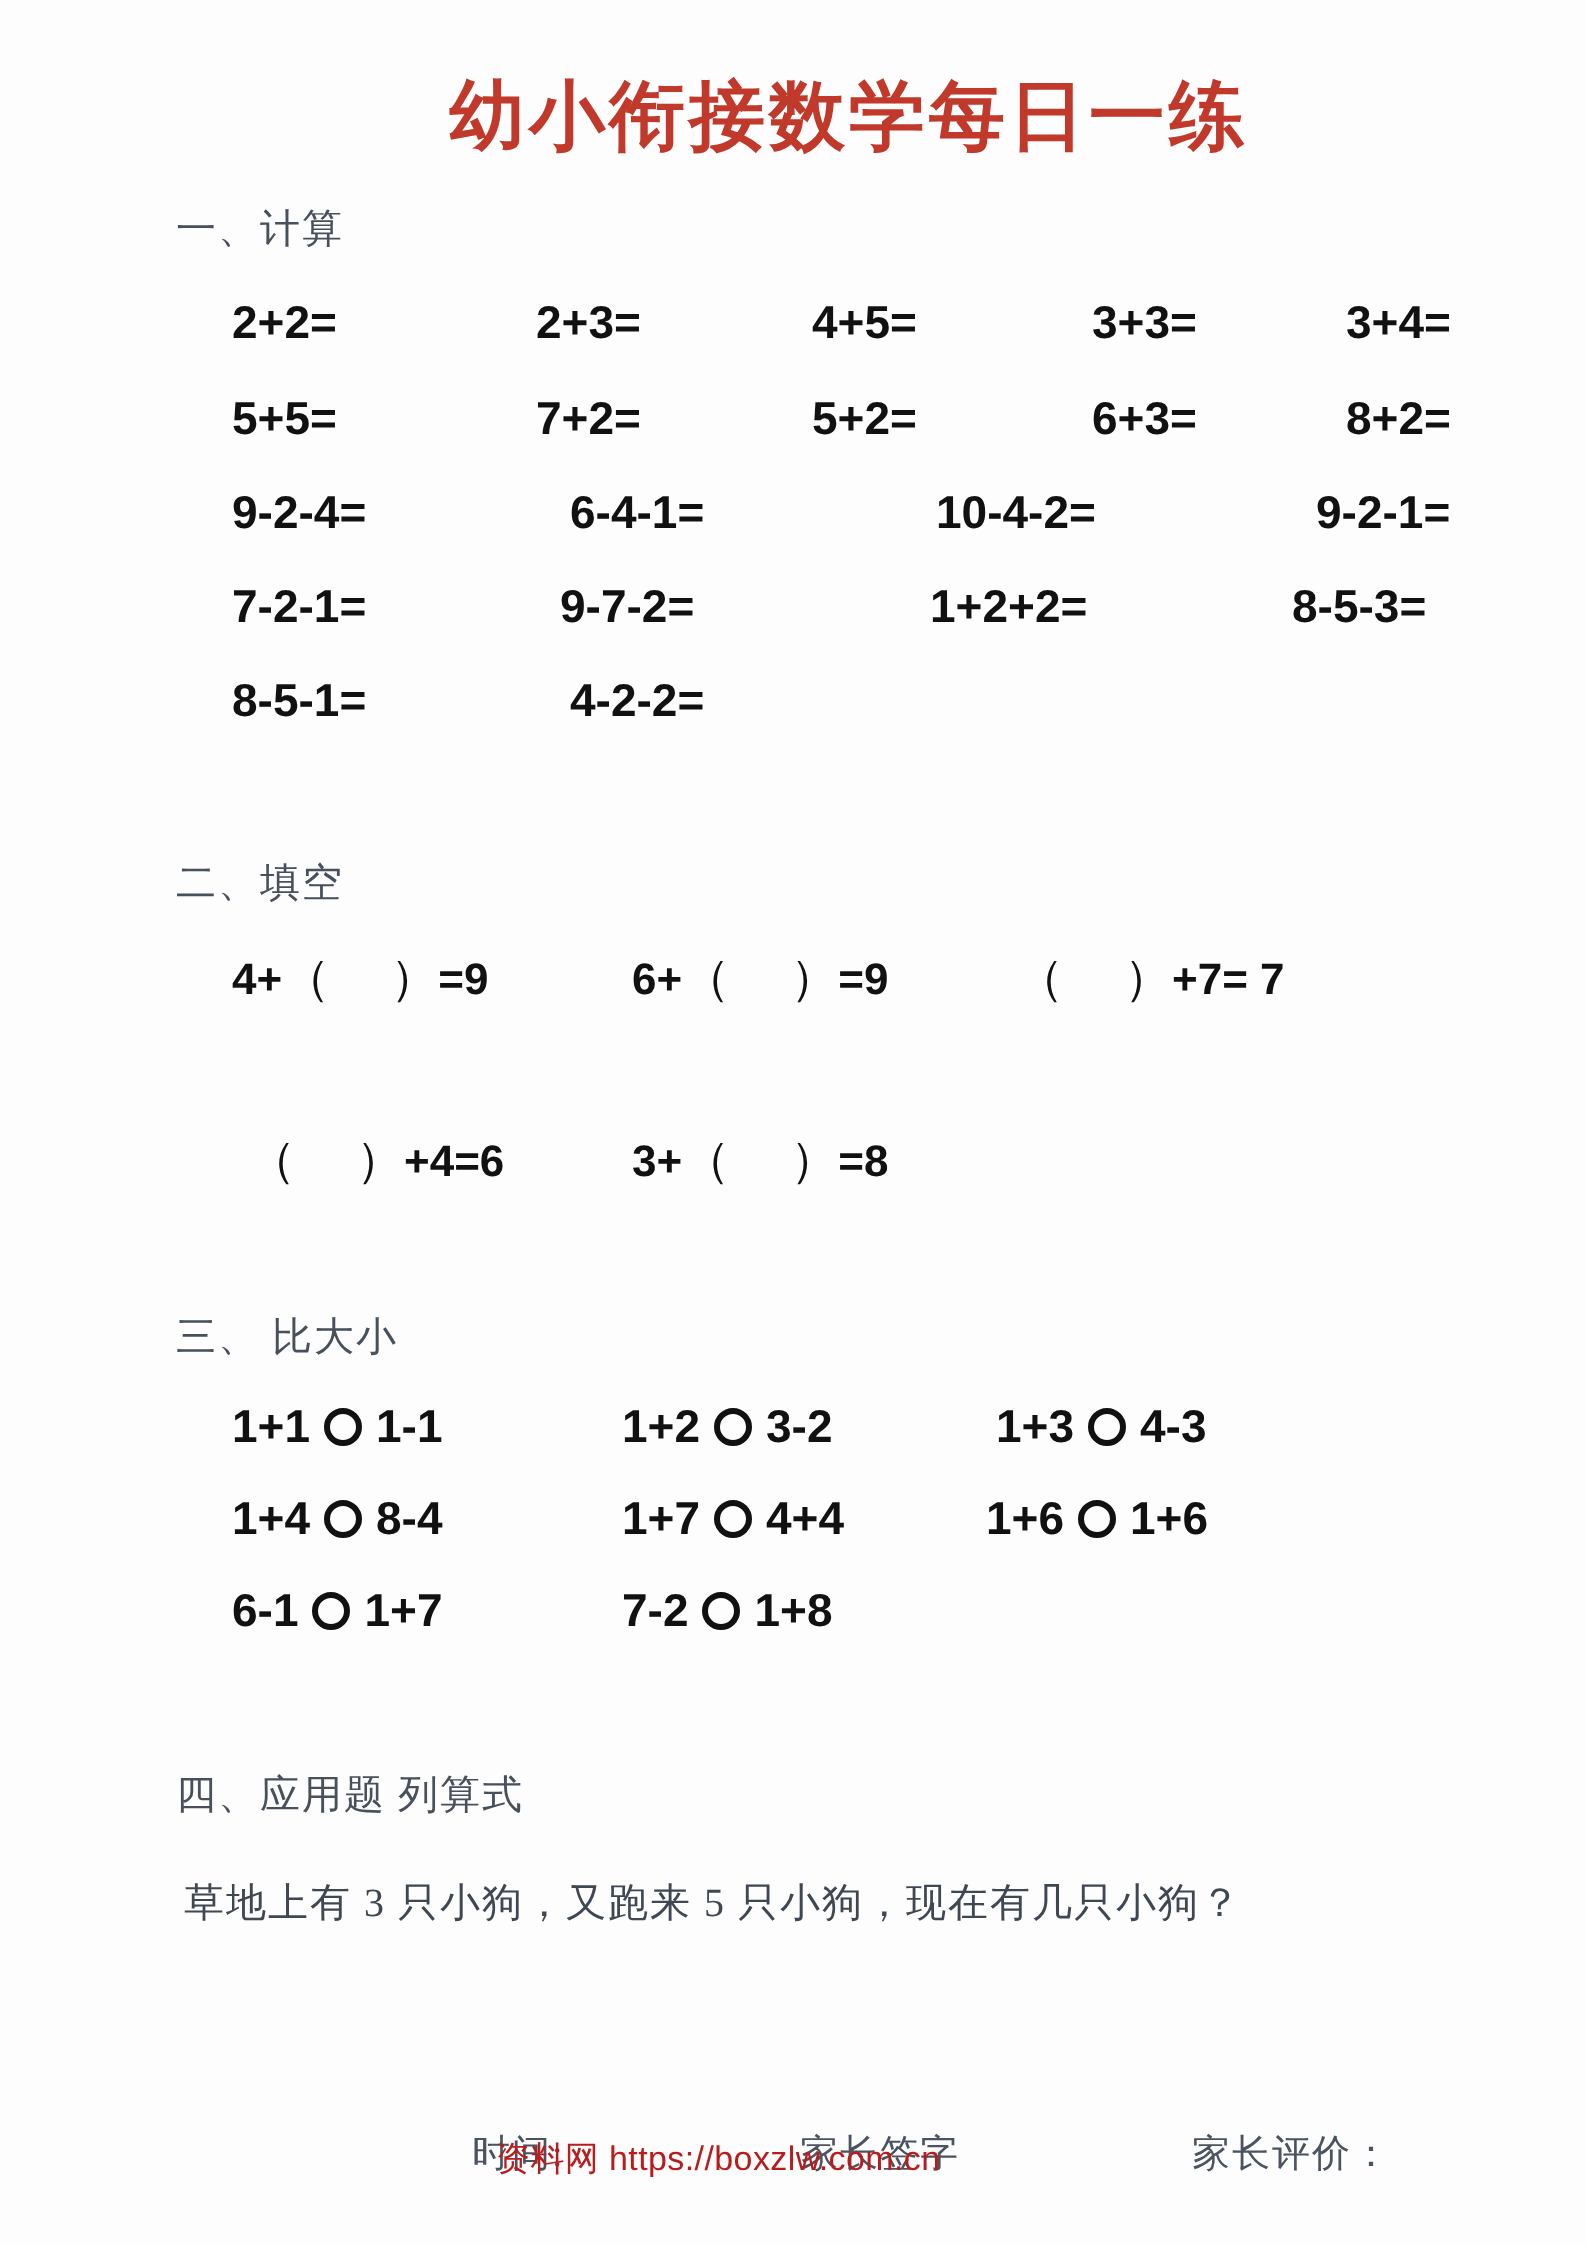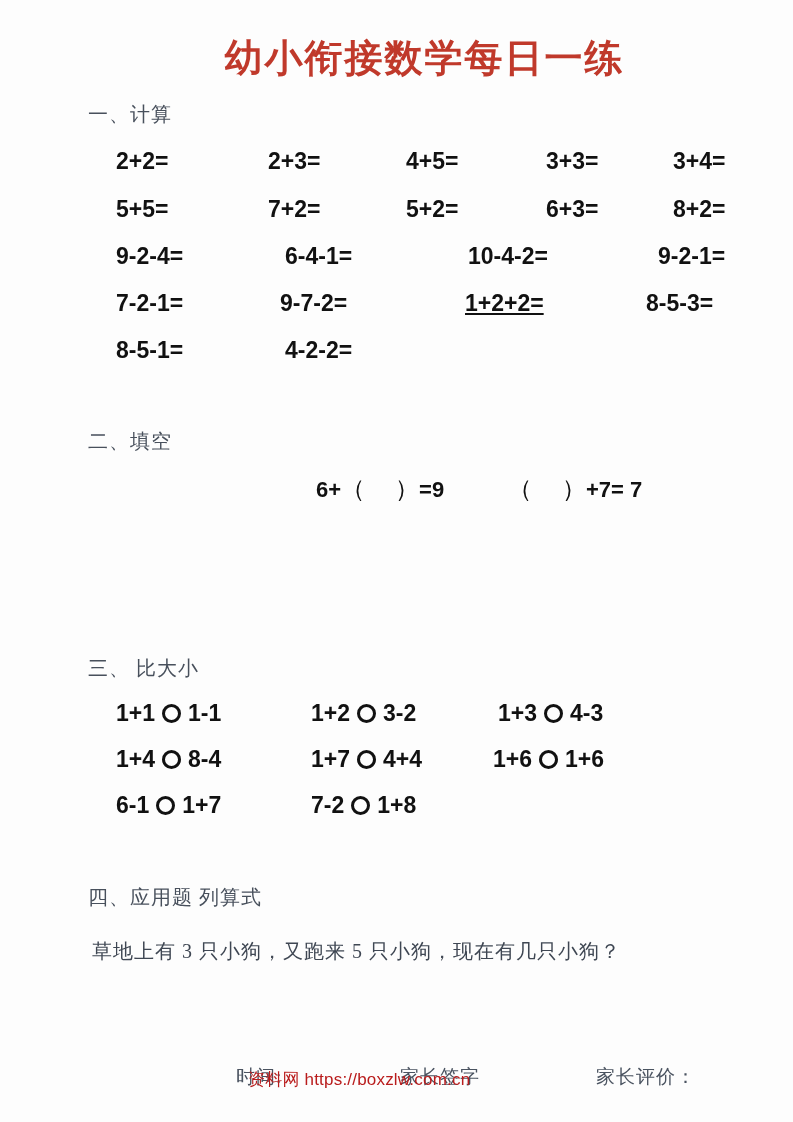--- a/index.html
+++ b/index.html
@@ -148,37 +148,42 @@
   <div class="row" style="top:243px;">
     <span class="cell" style="left:88px;">9-2-4=</span>
     <span class="cell" style="left:257px;">6-4-1=</span>
     <span class="cell" style="left:440px;">10-4-2=</span>
     <span class="cell" style="left:630px;">9-2-1=</span>
   </div>
 
   <div class="row" style="top:290px;">
     <span class="cell" style="left:88px;">7-2-1=</span>
     <span class="cell" style="left:252px;">9-7-2=</span>
-    <span class="cell" style="left:437px;text-decoration:underline;">1+2+2=</span>
+    <span class="cell" style="left:437px;">1+2+2=</span>
     <span class="cell" style="left:618px;">8-5-3=</span>
   </div>
 
   <div class="row" style="top:337px;">
     <span class="cell" style="left:88px;">8-5-1=</span>
     <span class="cell" style="left:257px;">4-2-2=</span>
   </div>
 
   <div class="section-heading" style="top:428px;">二、填空</div>
 
   <div class="row" style="top:473px;">
+    <span class="cell serif-paren" style="left:88px;"><span>4+</span><span class="blank">（<span class="gap"></span>）</span><span>=9</span></span>
     <span class="cell serif-paren" style="left:288px;"><span>6+</span><span class="blank">（<span class="gap"></span>）</span><span>=9</span></span>
     <span class="cell serif-paren" style="left:480px;"><span></span><span class="blank">（<span class="gap"></span>）</span><span>+7= 7</span></span>
   </div>
 
 
+  <div class="row" style="top:564px;">
+    <span class="cell serif-paren" style="left:96px;"><span></span><span class="blank">（<span class="gap"></span>）</span><span>+4=6</span></span>
+    <span class="cell serif-paren" style="left:288px;"><span>3+</span><span class="blank">（<span class="gap"></span>）</span><span>=8</span></span>
+  </div>
 
   <div class="section-heading" style="top:655px;text-align:center;">三、 比大小</div>
 
   <div class="row" style="top:700px;">
     <span class="cell" style="left:88px;"><span>1+1</span><span class="circ"></span><span>1-1</span></span>
     <span class="cell" style="left:283px;"><span>1+2</span><span class="circ"></span><span>3-2</span></span>
     <span class="cell" style="left:470px;"><span>1+3</span><span class="circ"></span><span>4-3</span></span>
   </div>
 
   <div class="row" style="top:746px;">

